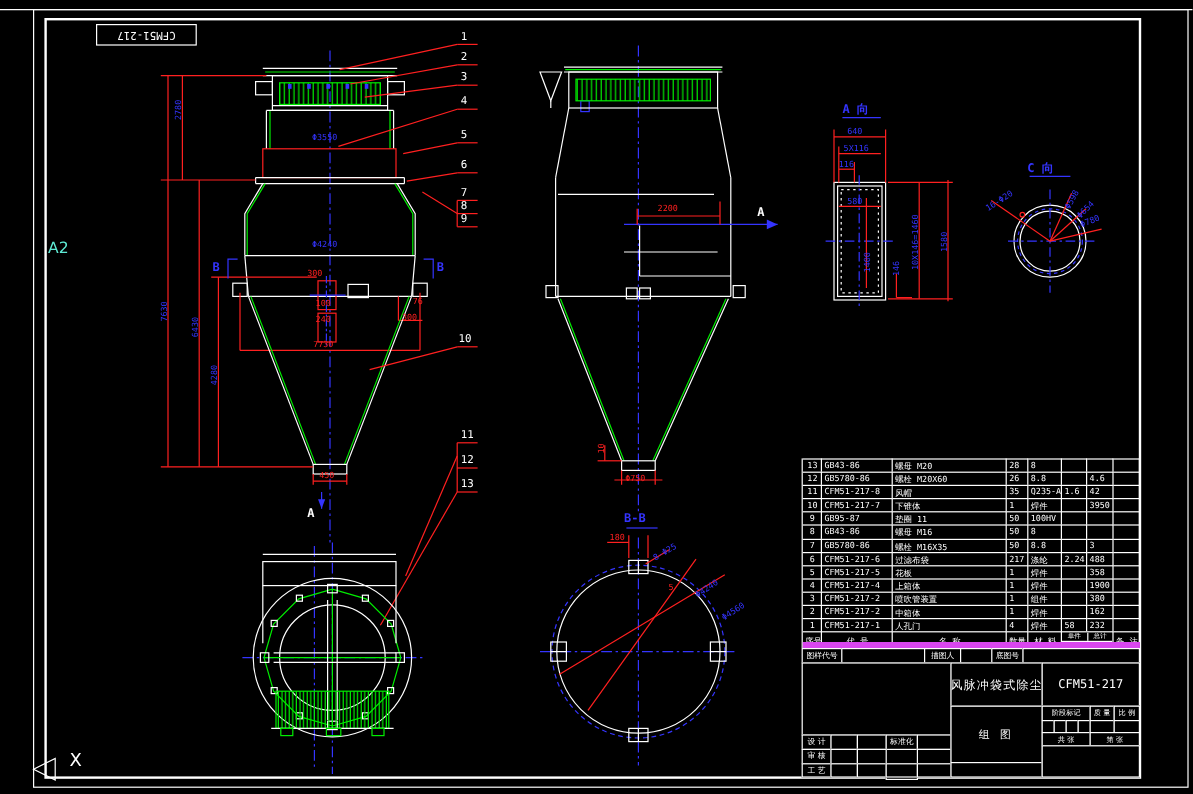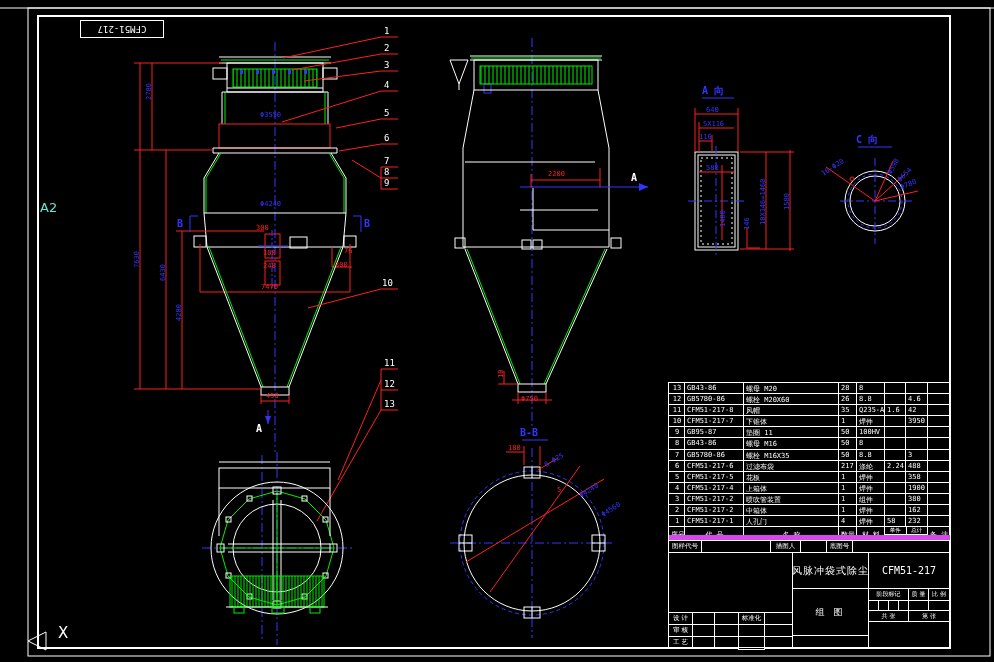--- a/index.html
+++ b/index.html
@@ -308,21 +308,21 @@
       <span class="dim" style="left: 145px; top: 100px; transform: rotate(-90deg);">2780</span>
       <span class="dim" style="left: 159px; top: 281px; transform: rotate(-90deg);">6430</span>
       <span class="dim" style="left: 175px; top: 321px; transform: rotate(-90deg);">4280</span>
       <span class="dim" style="left: 260px; top: 111px;">Φ3550</span>
       <span class="dim" style="left: 260px; top: 200px;">Φ4240</span>
       <span class="dim red" style="left: 256px; top: 224px;">300</span>
       <span class="dim red" style="left: 263px; top: 249px;">100</span>
       <span class="dim red" style="left: 263px; top: 262px;">240</span>
       <span class="dim red" style="left: 344px; top: 247px;">76</span>
       <span class="dim red" style="left: 335px; top: 261px;">300</span>
-      <span class="dim red" style="left: 261px; top: 283px;">7470</span>
+      <span class="dim red" style="left: 261px; top: 283px;">7730</span>
       <span class="dim red" style="left: 266px; top: 392px;">450</span>
       <span class="dim red" style="left: 548px; top: 170px;">2200</span>
       <span class="dim red" style="left: 521px; top: 395px;">Φ750</span>
       <span class="dim red" style="left: 497px; top: 378px; transform: rotate(-90deg);">10</span>
       <span class="dim" style="left: 706px; top: 106px;">640</span>
       <span class="dim" style="left: 703px; top: 120px;">5X116</span>
       <span class="dim" style="left: 699px; top: 133px;">116</span>
       <span class="dim" style="left: 706px; top: 164px;">580</span>
       <span class="dim" style="left: 719px; top: 227px; transform: rotate(-90deg);">1400</span>
       <span class="dim" style="left: 743px; top: 230px; transform: rotate(-90deg);">146</span>

